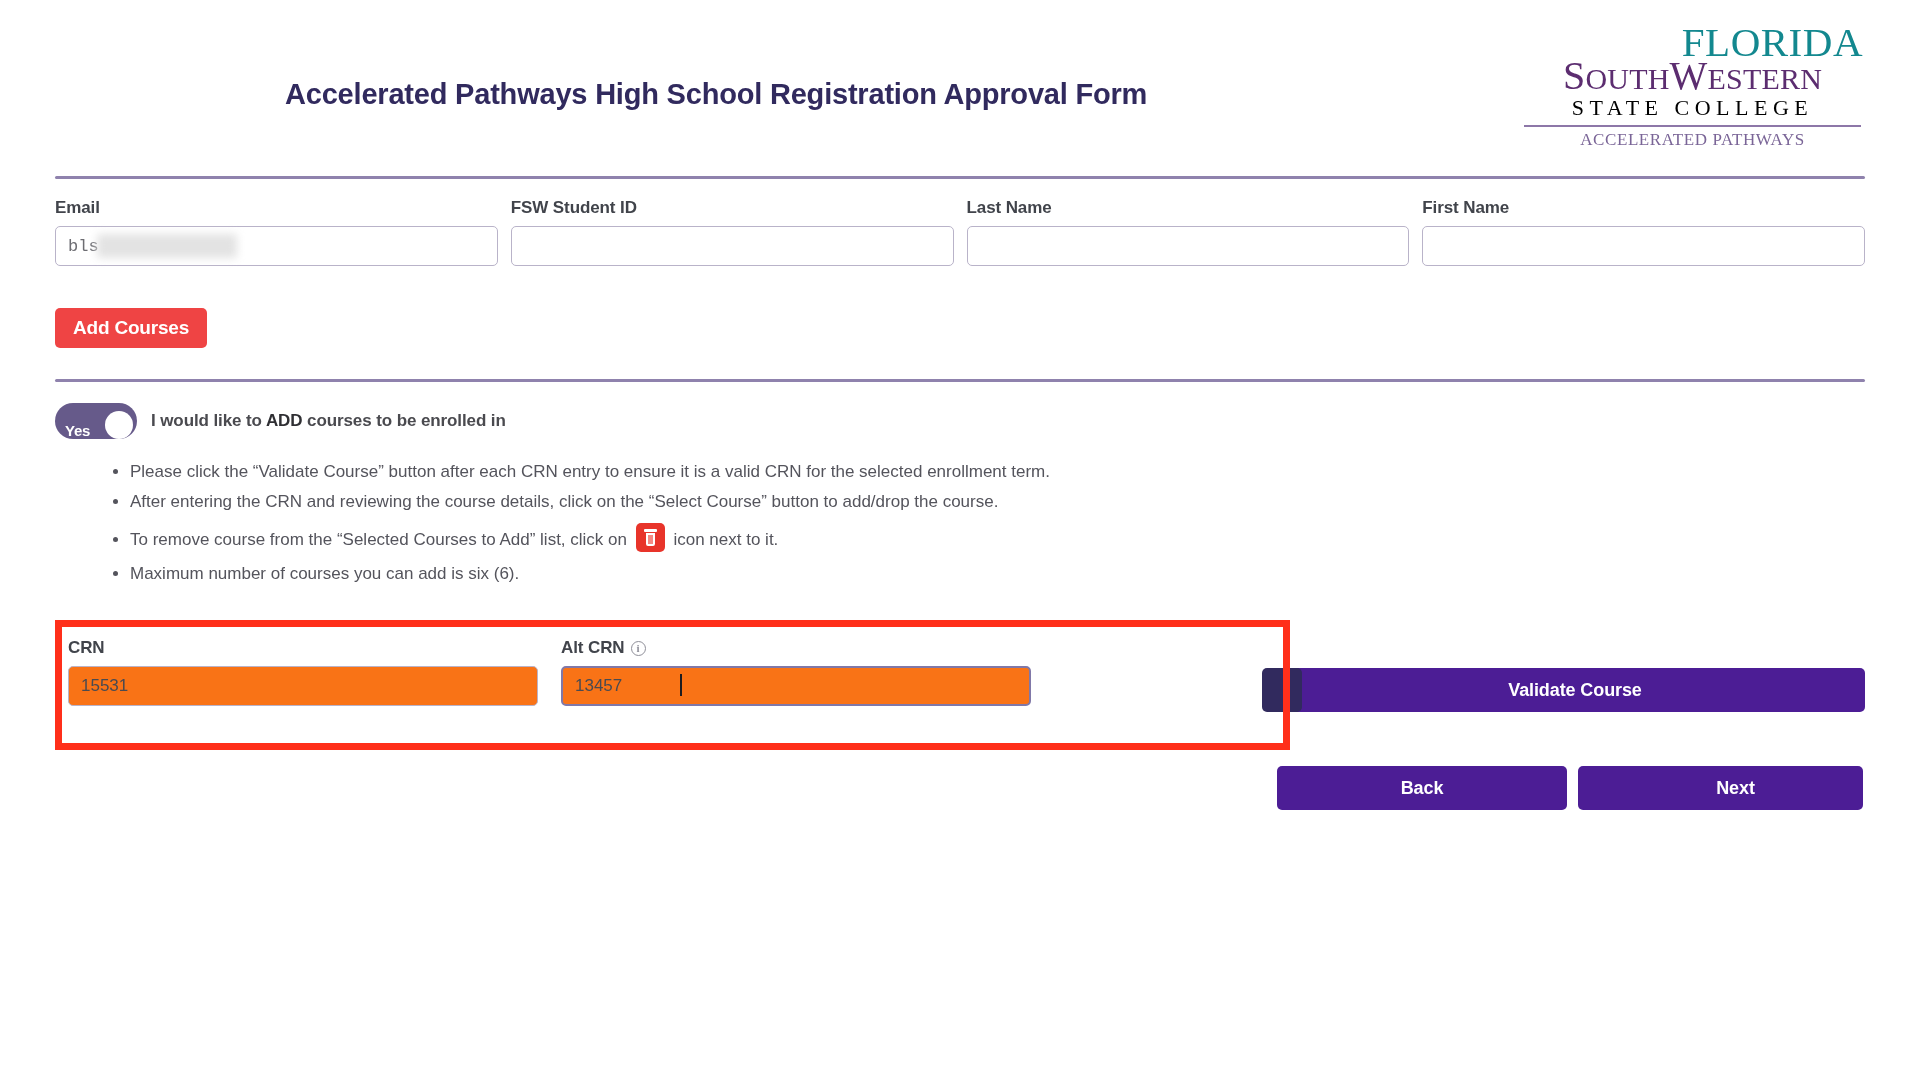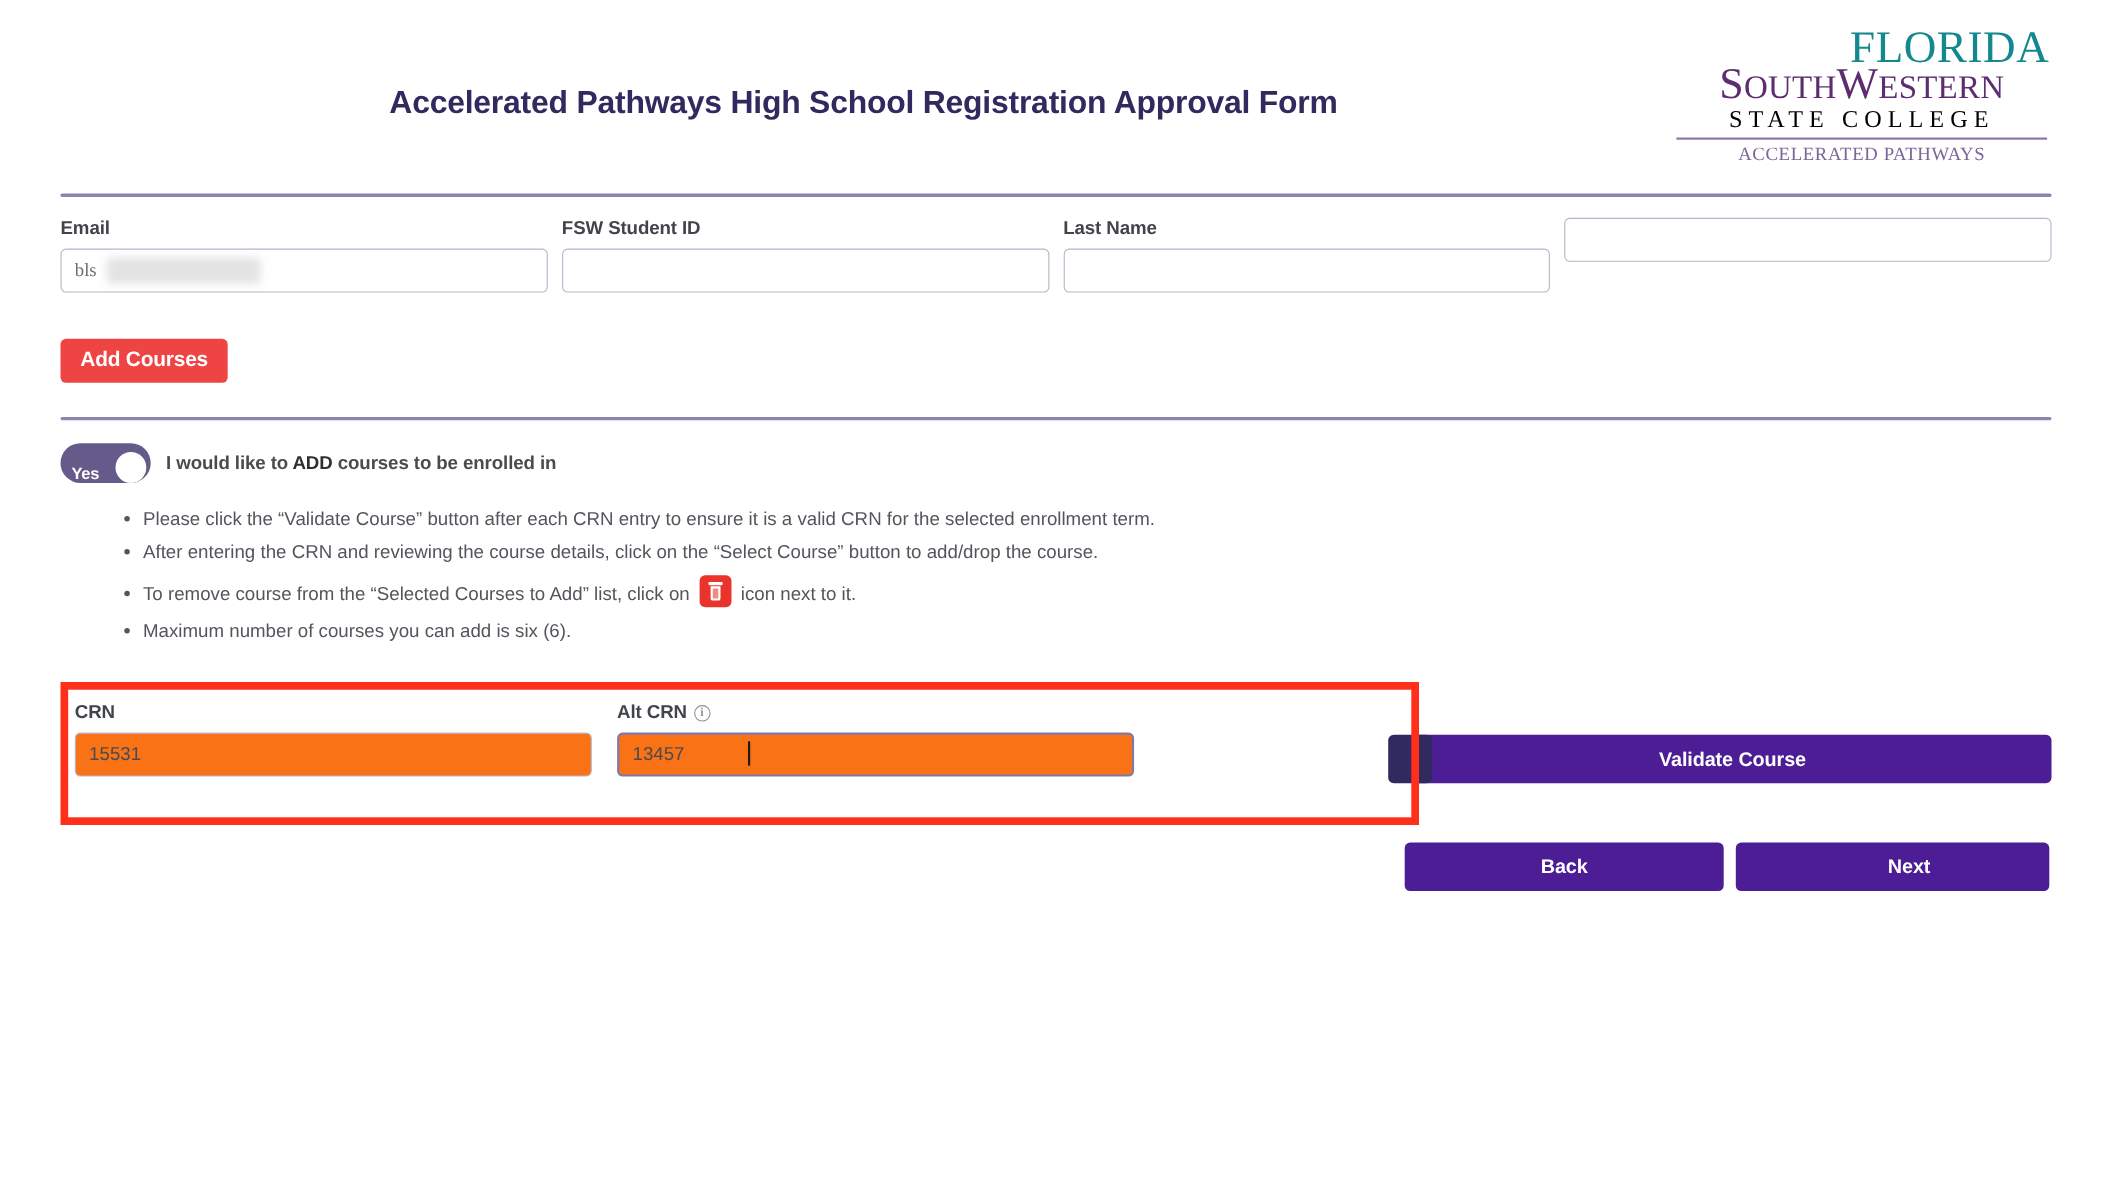--- a/index.html
+++ b/index.html
@@ -20,21 +20,21 @@
   
   .header {
     position: absolute;
     left: 0; top: 0;
     width: 1920px; height: 180px;
   }
   .form-title {
     position: absolute;
     left: 285px; top: 78px;
     width: 1000px;
-    text-align: center;
+    text-align: left;
     font-size: 29px;
     font-weight: bold;
     color: #312a5e;
     letter-spacing: -0.2px;
   }
 
   
   .logo {
     position: absolute;
     right: 55px; top: 22px;
@@ -106,21 +106,21 @@
     font-weight: bold;
     margin-bottom: 8px;
     letter-spacing: -0.1px;
   }
   .text-input {
     width: 100%;
     height: 40px;
     border: 1px solid #b9b3c9;
     border-radius: 5px;
     background: #ffffff;
-    font-family: Liberation Serif, serif;
+    font-family: Liberation Mono, monospace;
     font-size: 17px;
     color: #6d6d72;
     padding: 0 12px;
     outline: none;
   }
   .email-wrap { position: relative; }
   .email-redaction {
     position: absolute;
     left: 42px; top: 8px;
     width: 140px; height: 24px;
@@ -362,20 +362,21 @@
     </div>
     <div class="field">
       <div class="field-label">FSW Student ID</div>
       <input class="text-input" type="text" value="" style="">
     </div>
     <div class="field">
       <div class="field-label">Last Name</div>
       <input class="text-input" type="text" value="" style="">
     </div>
     <div class="field">
+      <div class="field-label">First Name</div>
       <input class="text-input" type="text" value="" style="">
     </div>
   </div>
 
   <button class="add-courses-btn">Add Courses</button>
 
   <div class="divider d2"></div>
 
   <div class="toggle-row">
     <div class="toggle">

